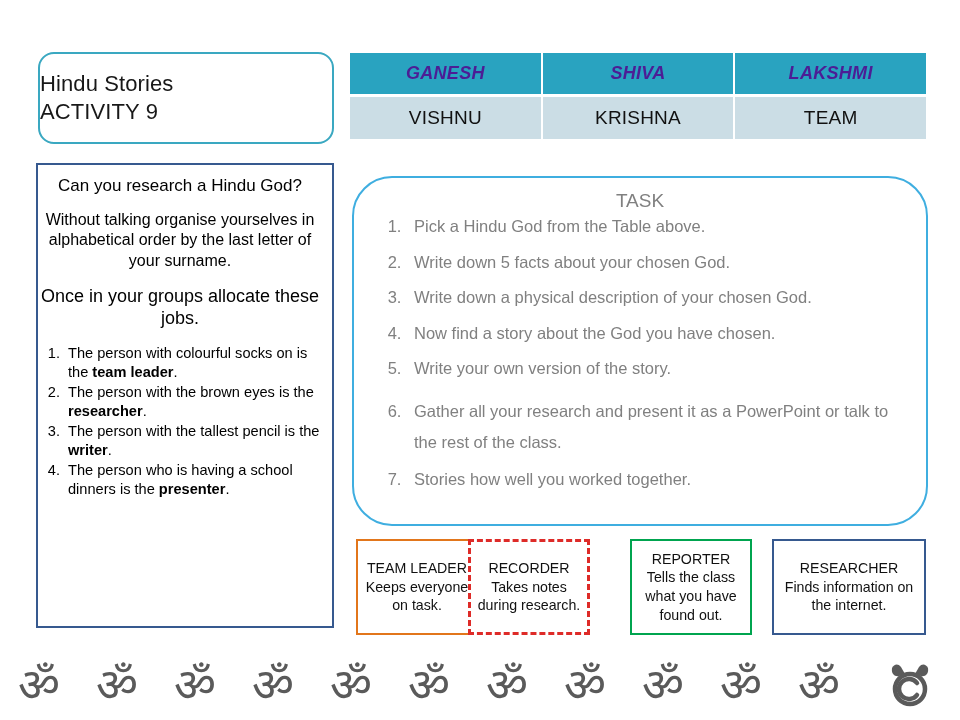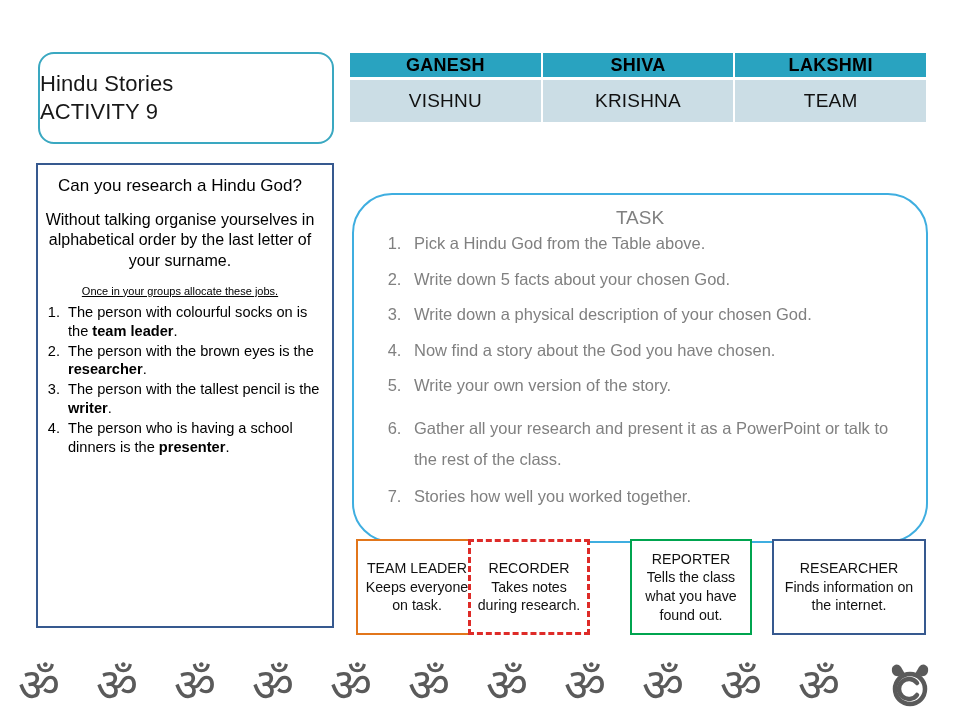--- a/index.html
+++ b/index.html
@@ -49,25 +49,26 @@
     border-spacing: 2px 0;
     table-layout: fixed;
   }
   #gods-table td {
     text-align: center;
     vertical-align: middle;
     padding: 0;
   }
   #gods-table .hdr td {
     background: #29A3C0;
-    color: #000000;
+    color: #4c1d95;
     font-weight: bold;
     font-size: 18px;
-    height: 24px;
+    height: 41px;
     letter-spacing: .3px;
+    font-style: italic;
   }
   #gods-table .body-row td {
     background: #CBDDE5;
     color: #111111;
     font-size: 19px;
     height: 42px;
     letter-spacing: .2px;
   }
   #gods-table .spacer td {
     height: 3px;
@@ -96,42 +97,41 @@
     font-size: 17px;
     line-height: 1.25;
     margin-bottom: 14px;
   }
   #left-box .p {
     font-size: 16px;
     line-height: 1.26;
     margin-bottom: 14px;
   }
   #left-box .p2 {
-    font-size: 11px;
+    font-size: 18px;
     line-height: 1.26;
-    margin-bottom: 4px;
-    text-decoration: underline;
+    margin-bottom: 14px;
   }
   #left-box ol.jobs {
     margin: 0;
     padding-left: 26px;
     font-size: 14.6px;
     line-height: 1.3;
   }
   #left-box ol.jobs li {
     margin-bottom: 1px;
     padding-left: 4px;
   }
   #left-box ol.jobs b { font-weight: bold; }
 
   
   #task-box {
     position: absolute;
     left: 352px;
-    top: 193px;
+    top: 176px;
     width: 576px;
     height: 350px;
     box-sizing: border-box;
     border: 2px solid #3FAEE0;
     border-radius: 40px;
     background: #ffffff;
     padding: 12px 18px 8px 18px;
   }
   #task-box .task-title {
     text-align: center;

